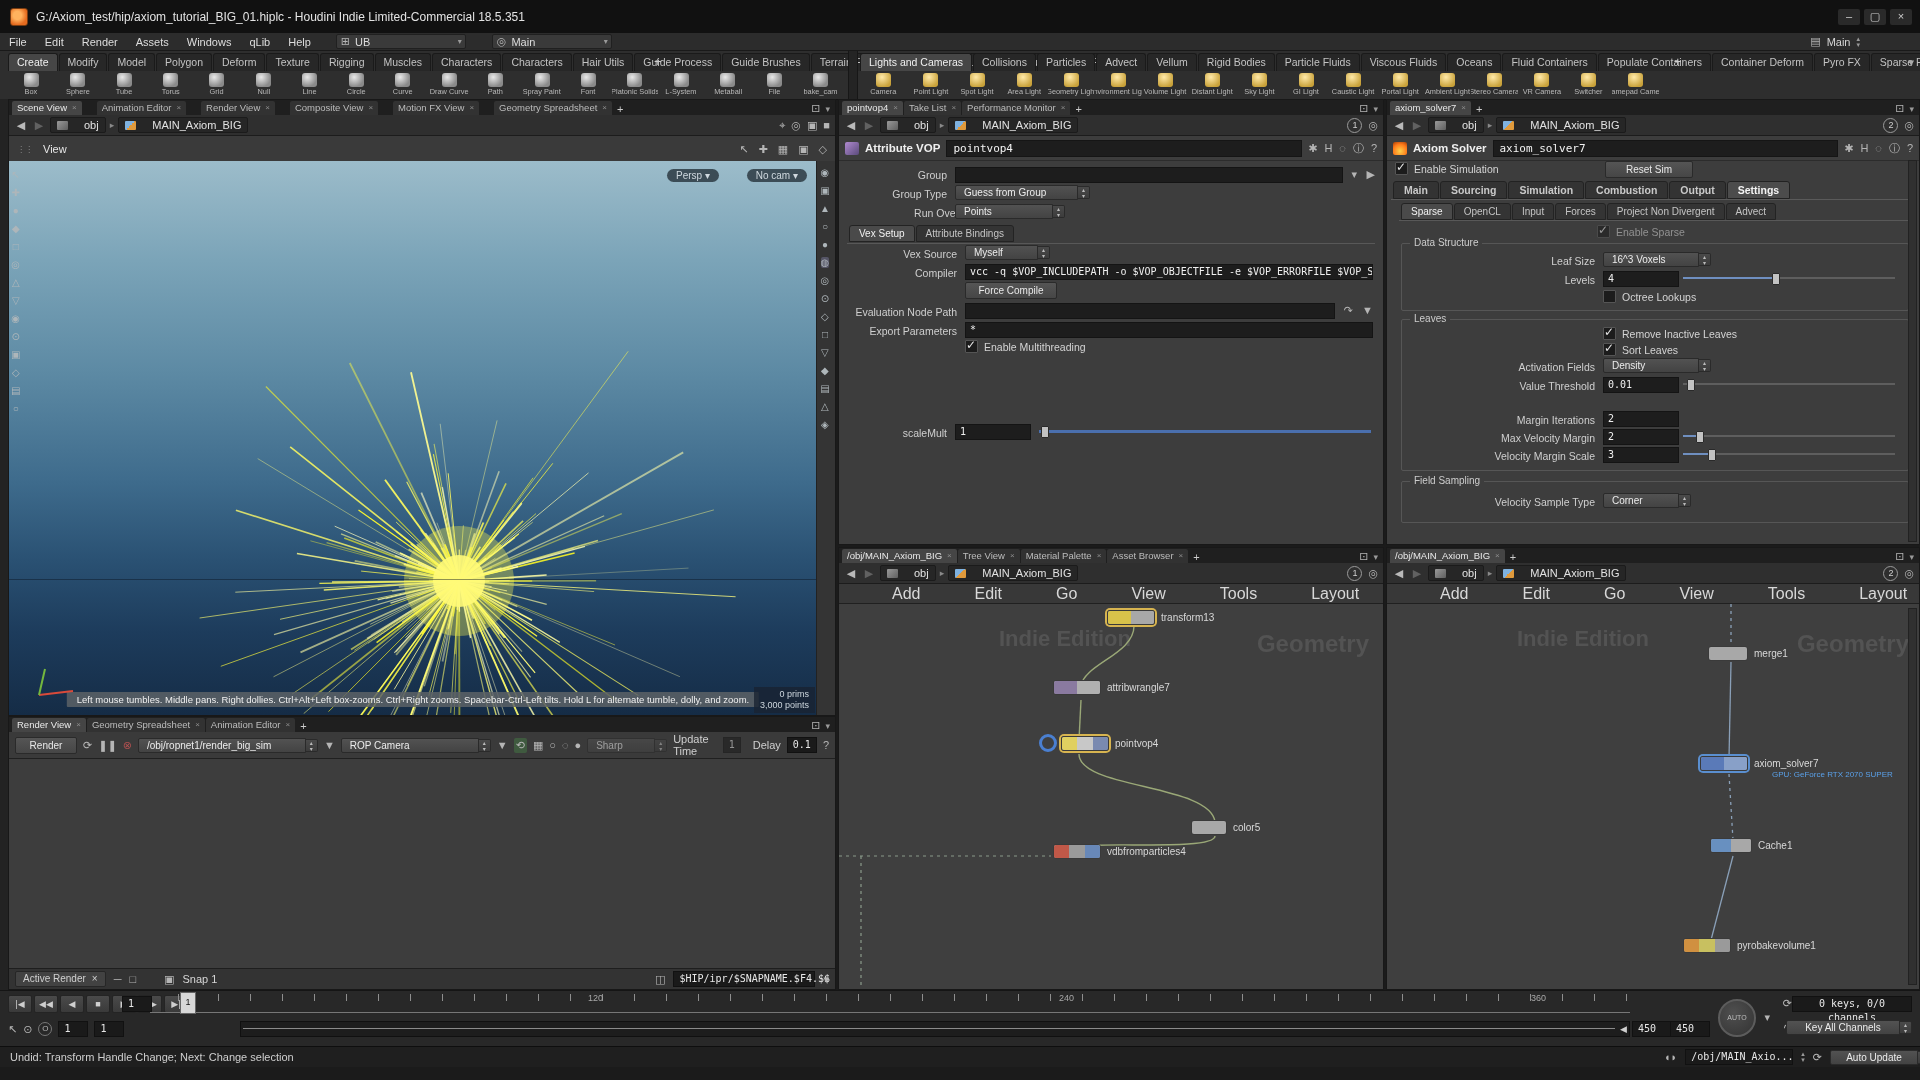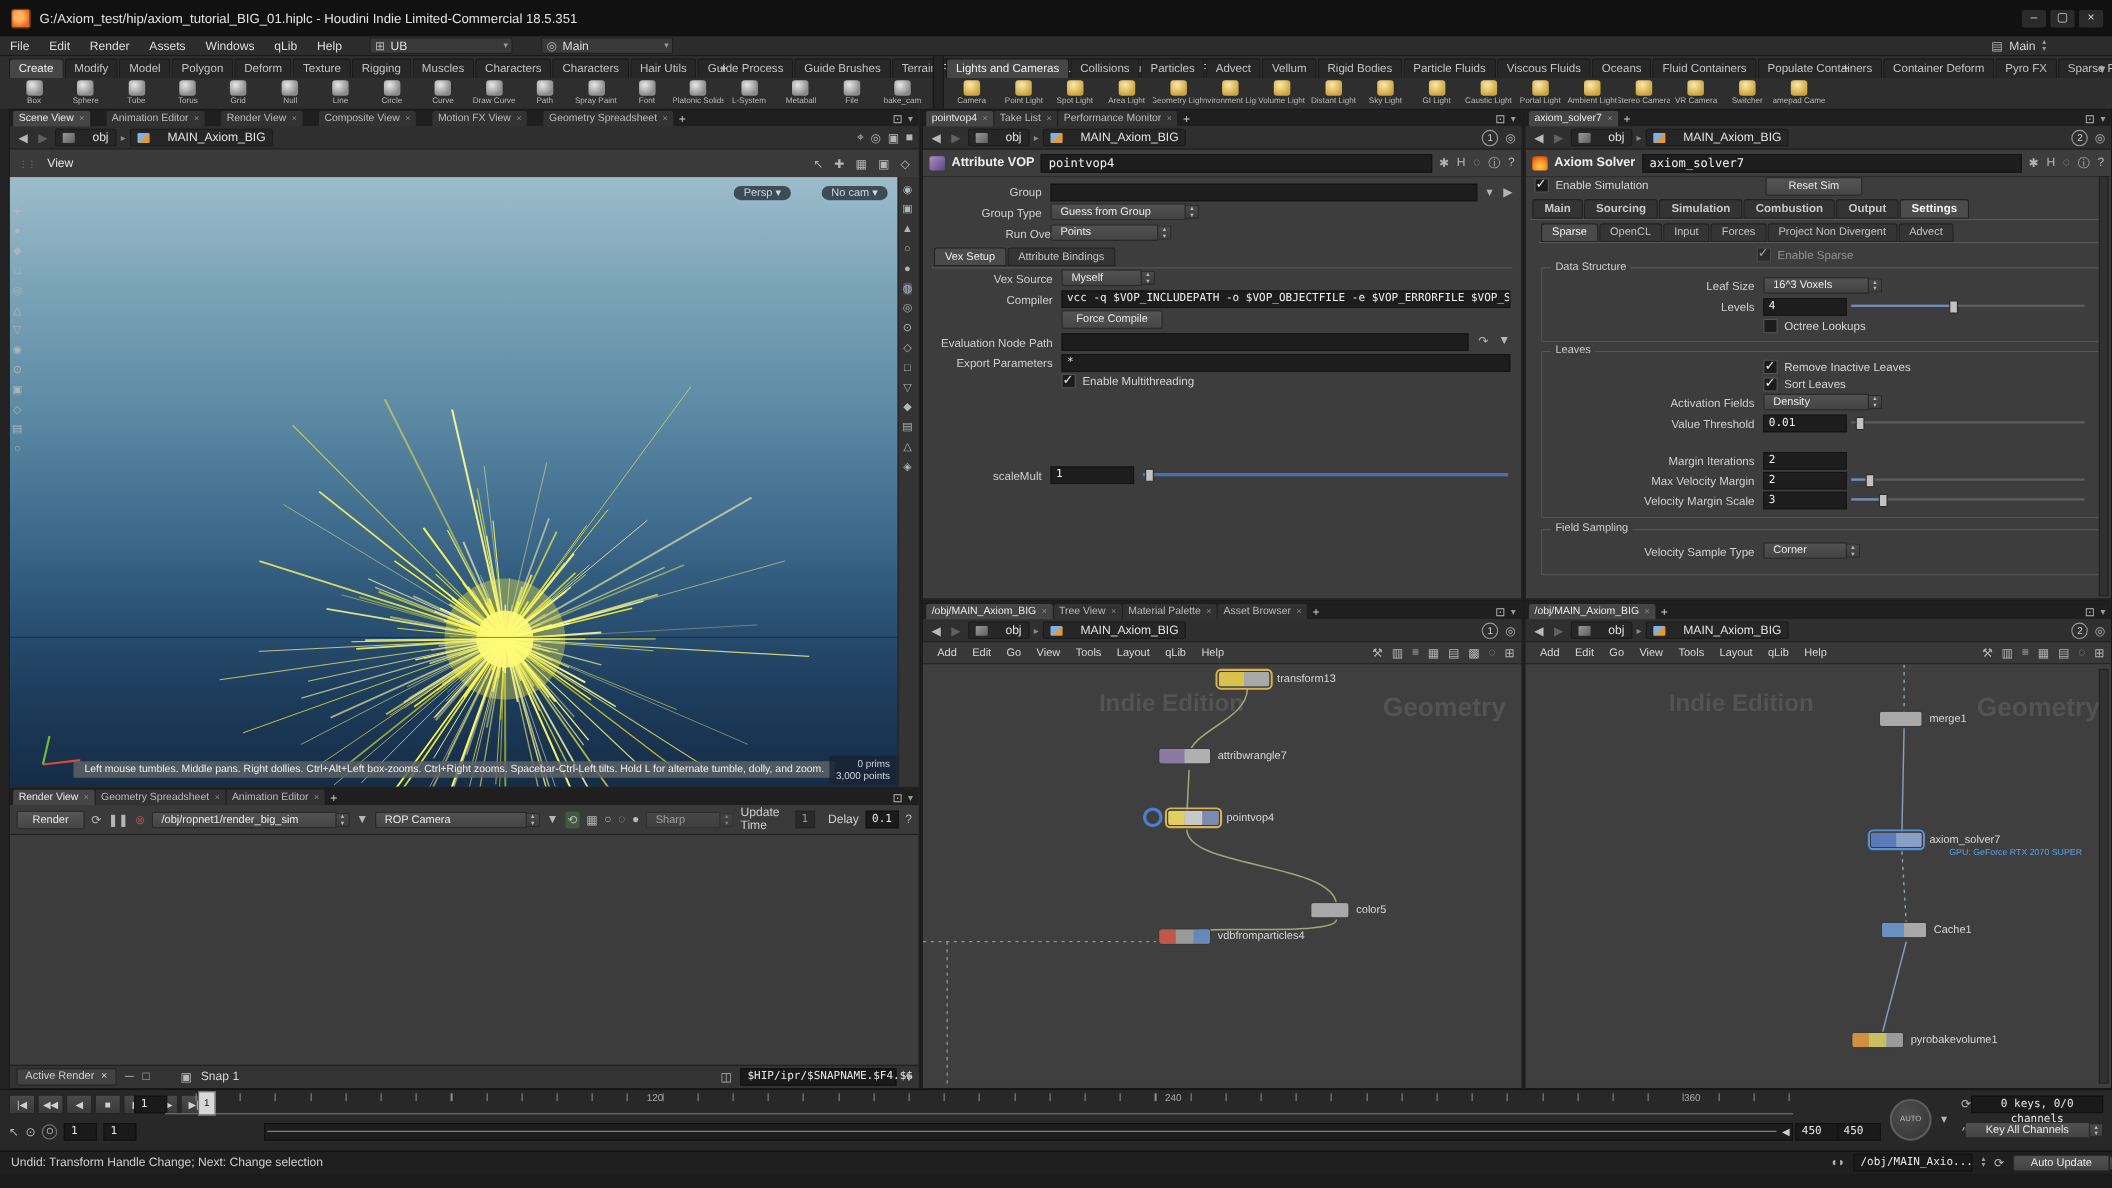--- a/index.html
+++ b/index.html
@@ -75,21 +75,21 @@
   .slider .track{position:absolute;left:0;right:0;top:6px;height:2px;background:#5e5e5e;}
   .slider .fill{position:absolute;left:0;top:6px;height:2px;background:#6f8fc0;}
   .slider .knob{position:absolute;top:2px;width:6px;height:10px;background:#c2c2c2;border:1px solid #2a2a2a;border-radius:1px;}
   .groupbox{position:absolute;border:1px solid #565656;border-radius:2px;}
   .groupbox .gtitle{position:absolute;top:-7px;left:8px;background:#3d3d3d;padding:0 4px;color:#cdcdcd;font-size:10px;}
   .bigtabs{position:absolute;display:flex;gap:1px;}
   .bigtabs .bt{background:#333;border:1px solid #222;color:#c9c9c9;font-size:10.5px;font-weight:bold;padding:2px 10px;border-radius:3px 3px 0 0;}
   .bigtabs .bt.active{background:#4c4c4c;color:#f4f4f4;}
   
   .netmenus{height:19px;background:#383838;border-bottom:1px solid #202020;display:flex;align-items:center;gap:2px;padding:0 6px;}
-  .netmenu{color:#d8d8d8;padding:0 7px;font-size:10px;}
+  .netmenu{color:#d8d8d8;padding:0 7px;font-size:16px;margin-left:40px;}
   .netmenus .nmright{margin-left:auto;display:flex;gap:8px;color:#a8a8a8;font-size:10px;}
   .netcanvas{position:absolute;left:0;right:0;bottom:0;background:#3f3f3f;overflow:hidden;}
   .watermark{position:absolute;color:#535353;font-weight:bold;}
   .node{position:absolute;display:flex;align-items:center;gap:6px;}
   .node .nbody{width:46px;height:13px;border-radius:3px;background:linear-gradient(#b5b5b5,#8d8d8d);
                border:1px solid #3a3a3a;display:flex;overflow:hidden;}
   .node .nbody .seg{flex:1;}
   .node .nlabel{color:#d8d8d8;font-size:10px;white-space:nowrap;}
   .node .nsub{position:absolute;left:72px;top:14px;font-size:8px;color:#5aa0e8;white-space:nowrap;}
   .node.selected .nbody{box-shadow:0 0 0 2px #d7b450;}

